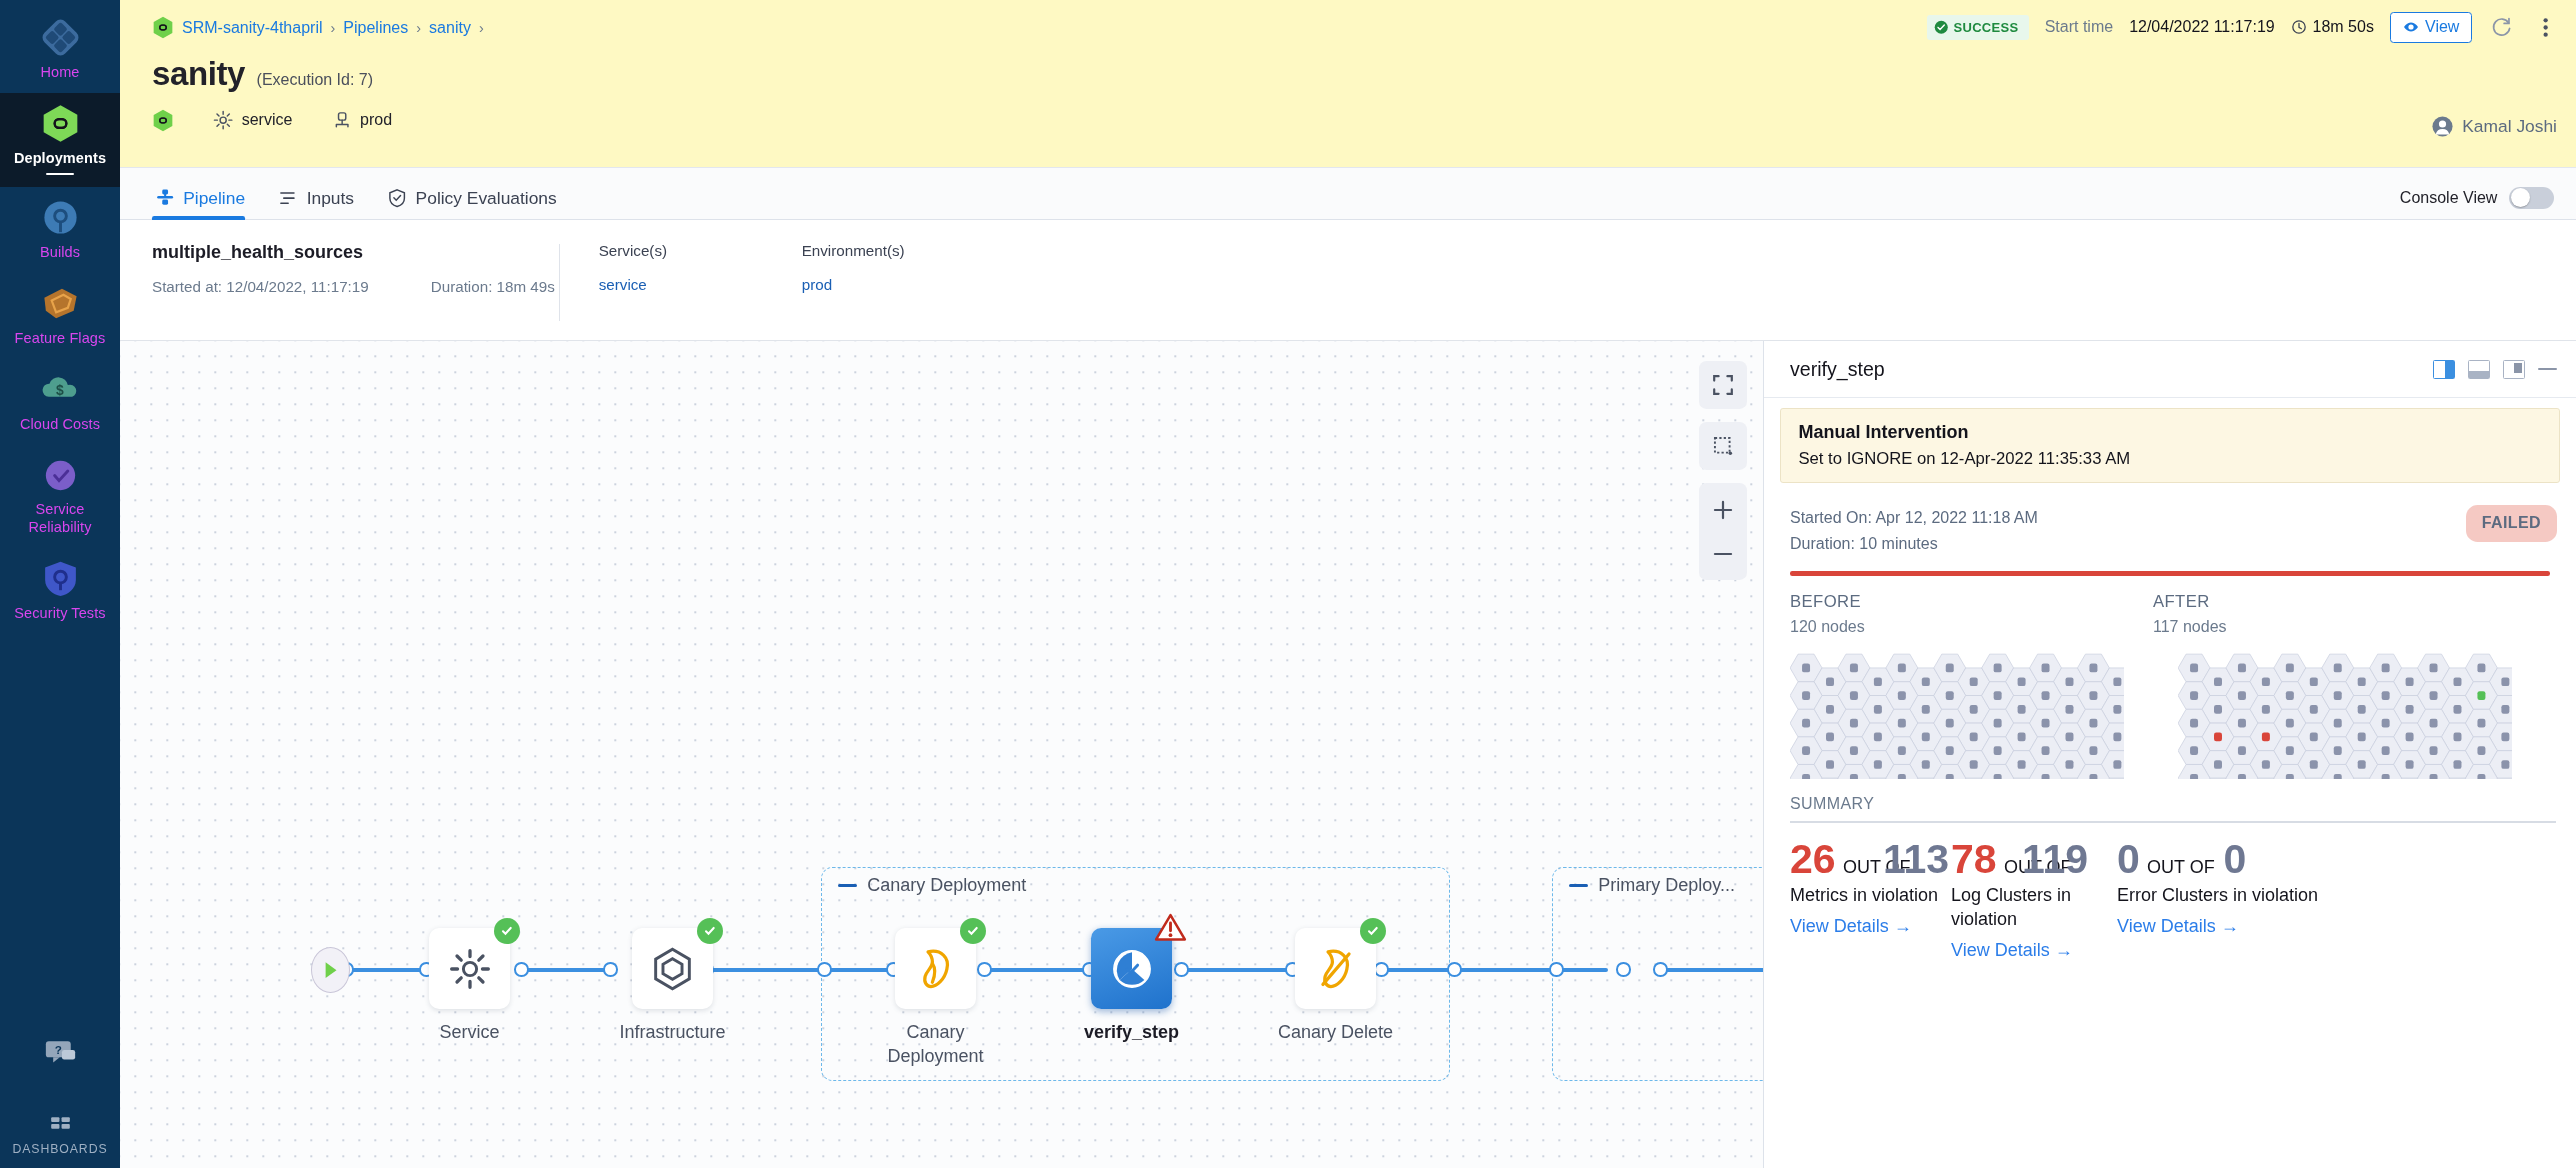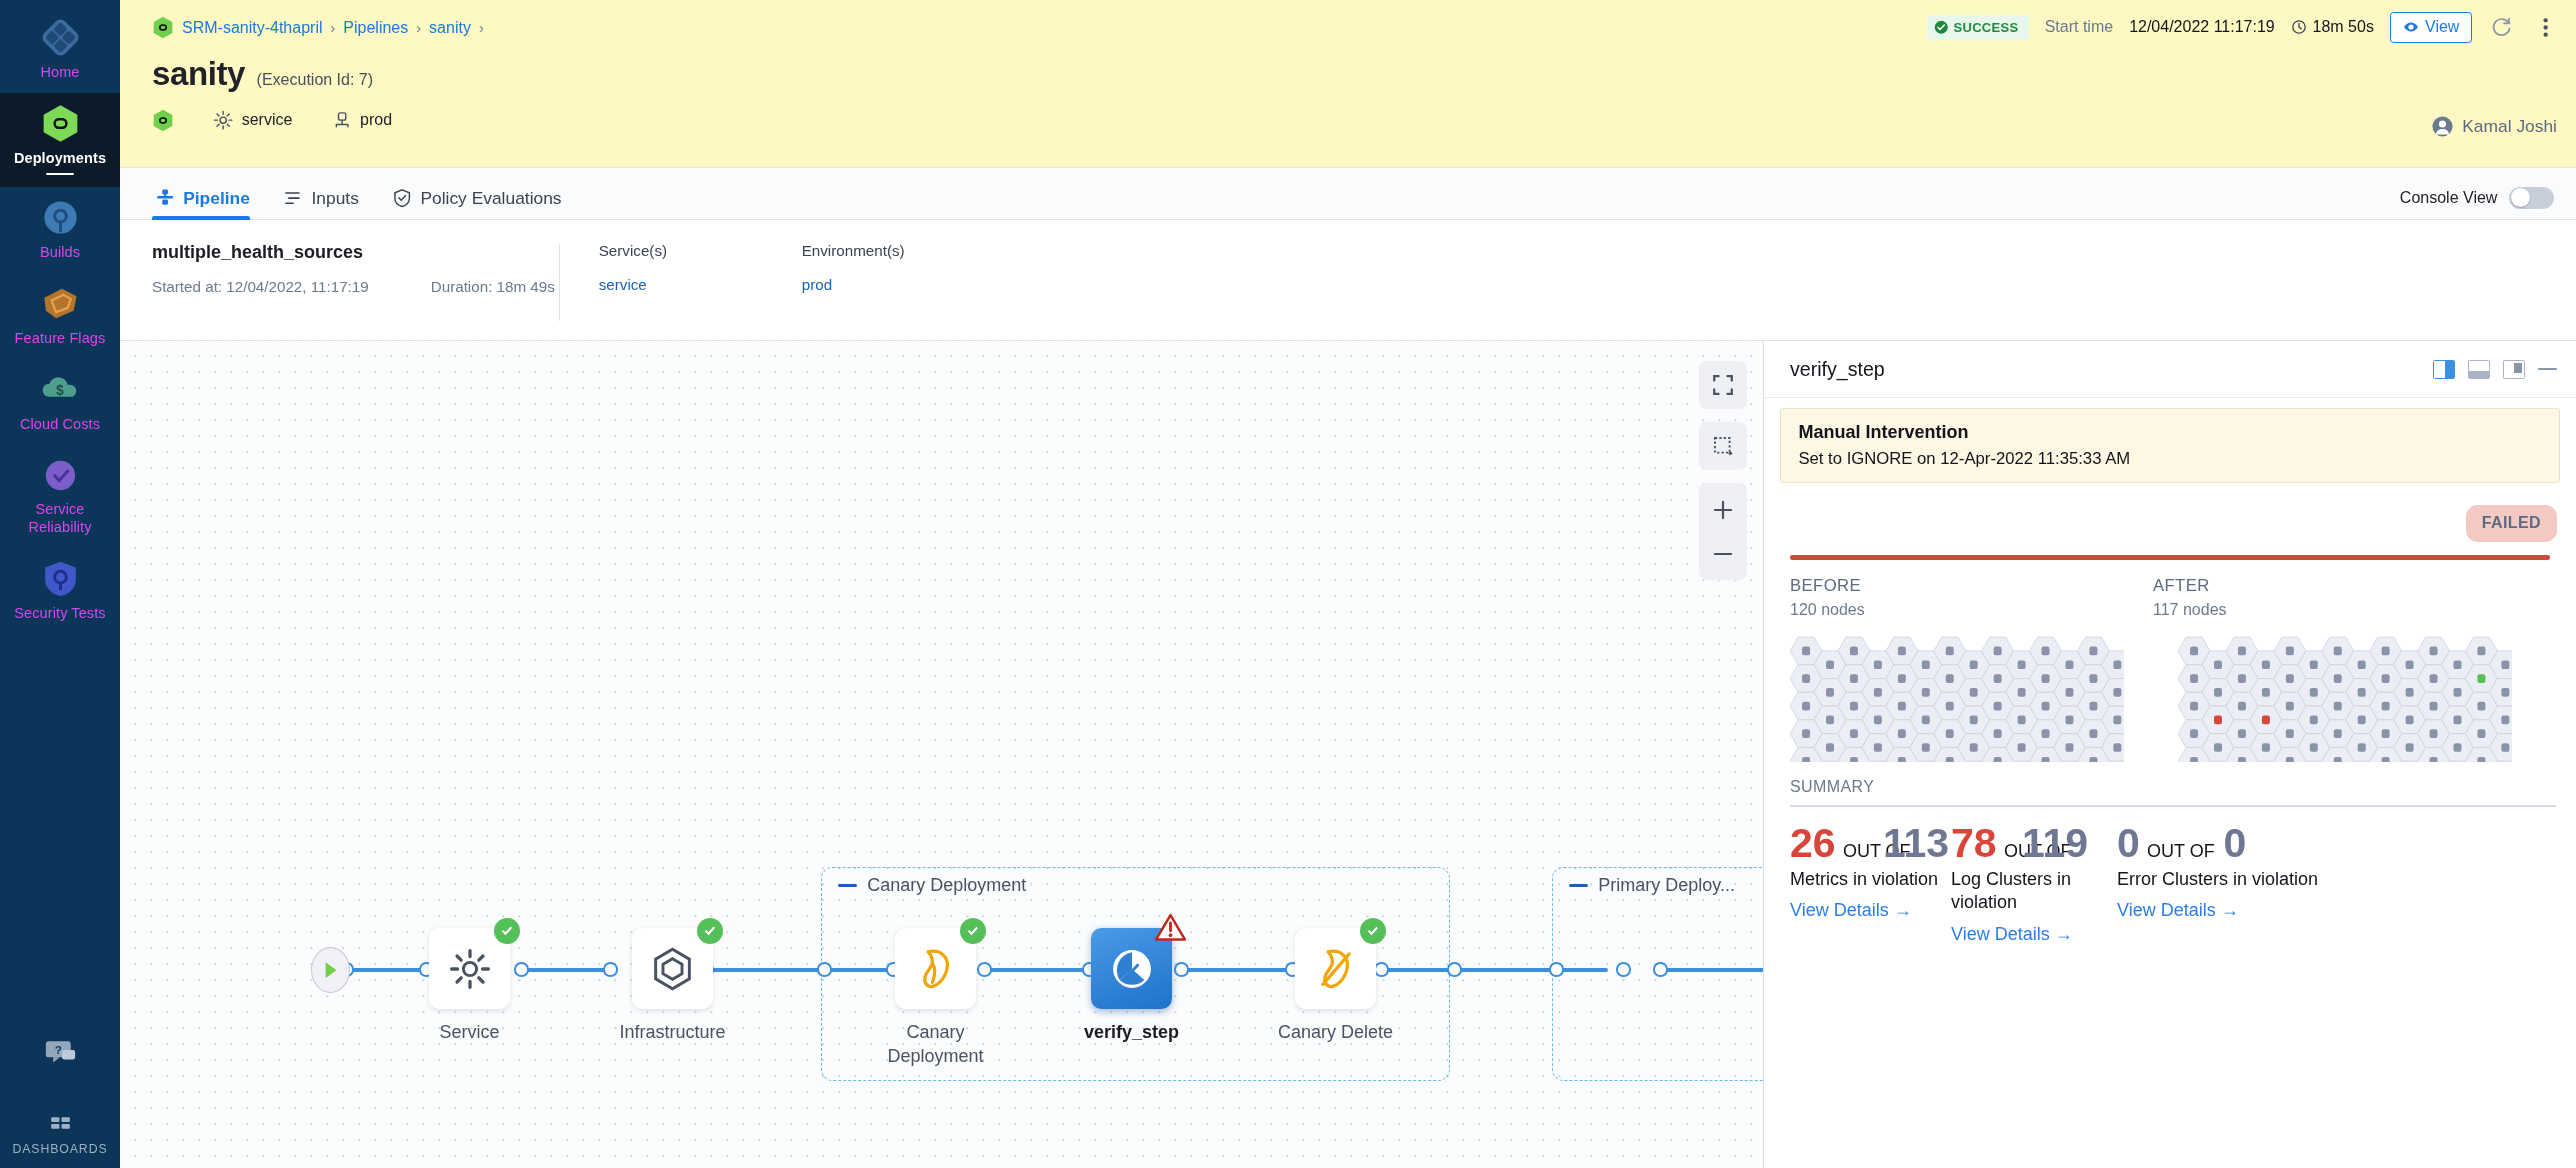--- a/index.html
+++ b/index.html
@@ -75,21 +75,21 @@
 
   
   .tabbar {
     flex: 0 0 52px; background:#fafbfc; border-bottom:0.7px solid #dde2ea;
     display:flex; align-items:flex-end; padding-left: 32px; position:relative;
   }
   .tab {
     display:flex; align-items:center; gap:8px; padding: 0 13px 10.2px 2.9px;
     margin-right: 17.4px; font-size:17.4px; color:#3b4252; cursor:pointer; position:relative;
   }
-  .tab.active { color:#1a7ae0;font-weight:bold; }
+  .tab.active { color:#1a7ae0; }
   .tab.active::after {
     content:""; position:absolute; left:0; right:13px; bottom:-0.7px;
     height:3.6px; background:#1a7ae0; border-radius:2.2px 2.2px 0 0;
   }
   .consoleview {
     position:absolute; right: 22px; bottom: 10.2px;
     display:flex; align-items:center; gap:11.6px; font-size:16px; color:#22222a;
   }
   .toggle {
     width:45px; height:22px; border-radius:11.6px; background:#c9cfda;
@@ -644,20 +644,24 @@
             <div class="minus"></div>
           </div>
         </div>
 
         <div class="banner">
           <div class="banner-t">Manual Intervention</div>
           <div class="banner-s">Set to IGNORE on 12-Apr-2022 11:35:33 AM</div>
         </div>
 
         <div class="runinfo">
+          <div>
+            <div>Started On: Apr 12, 2022 11:18 AM</div>
+            <div>Duration: 10 minutes</div>
+          </div>
           <div class="failbadge">FAILED</div>
         </div>
 
         <div class="redline"></div>
 
         <div class="ba-row">
           <div style="width:240px">
             <div class="ba-t">BEFORE</div>
             <div class="ba-n">120 nodes</div>
           </div>

